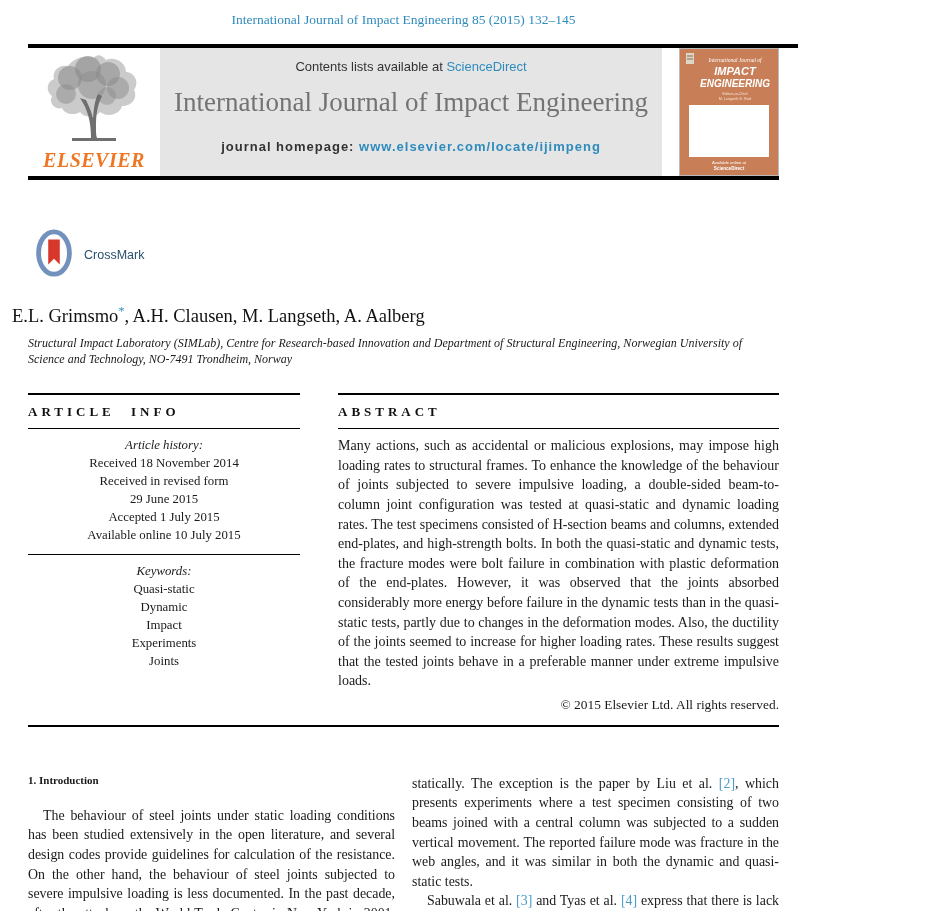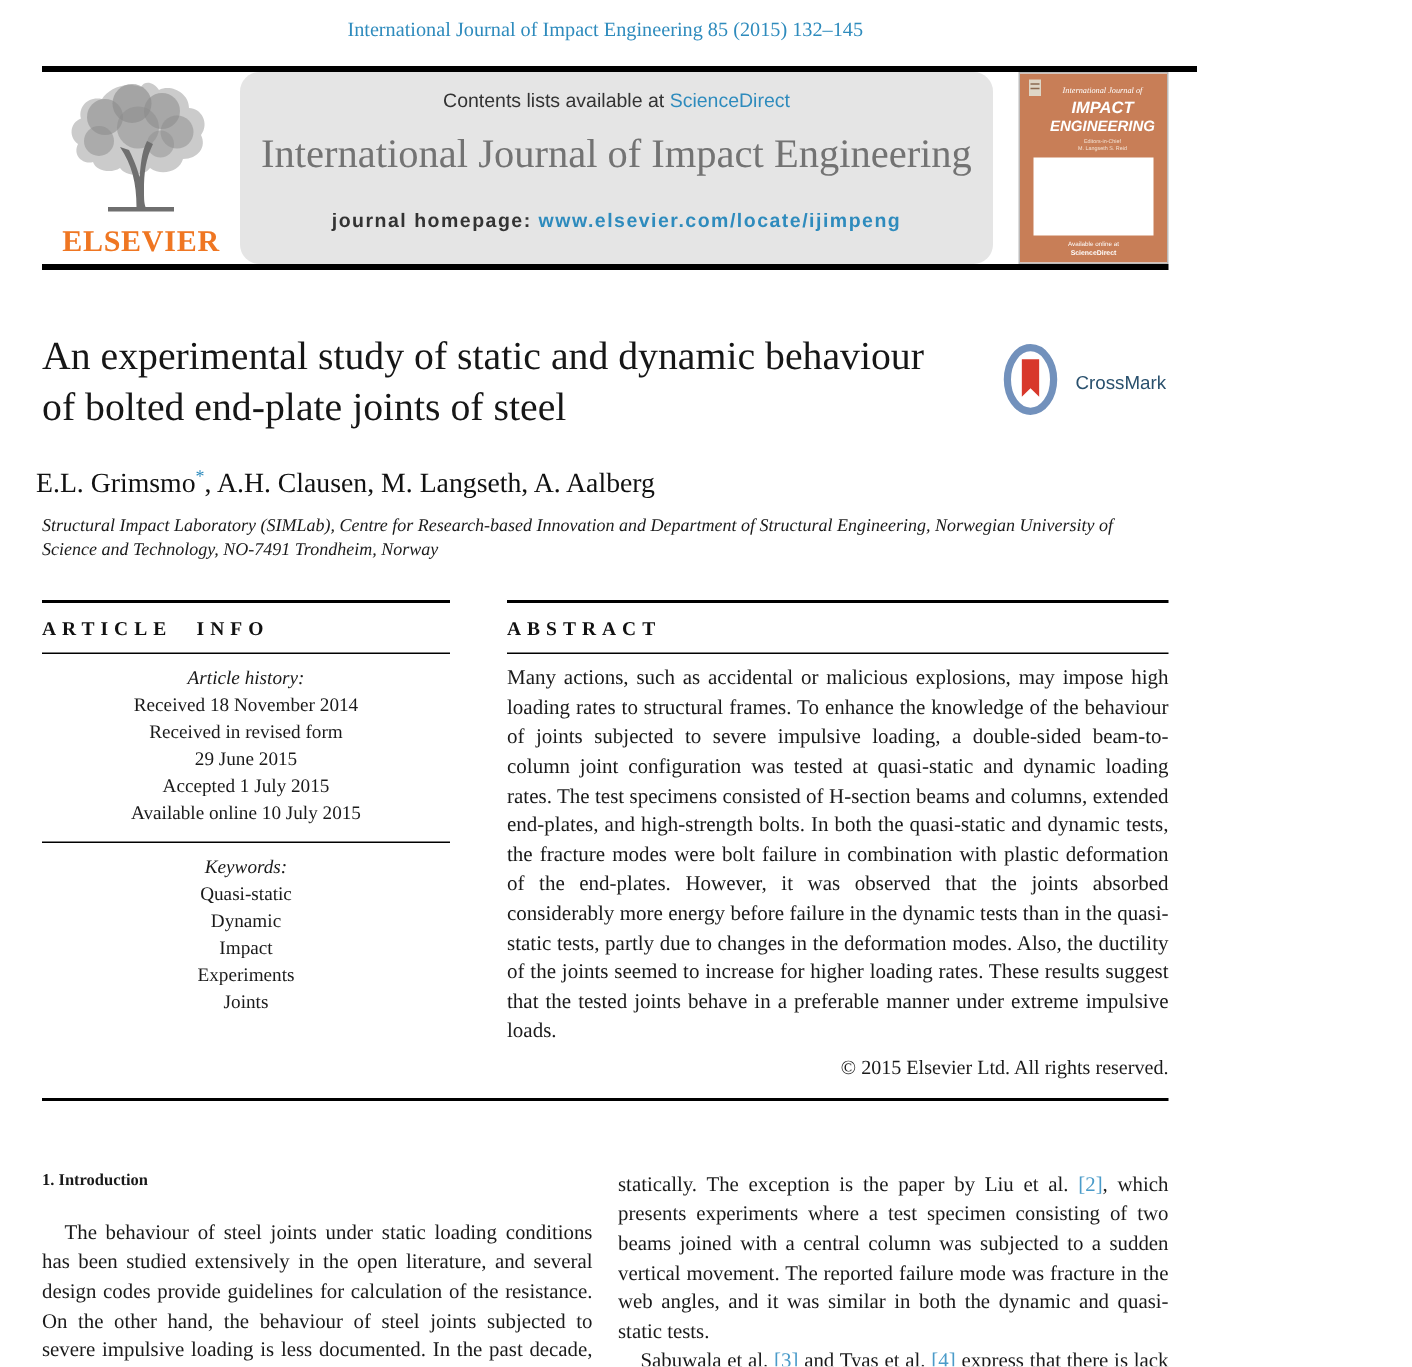--- a/index.html
+++ b/index.html
@@ -8,42 +8,42 @@
     font-family:"Liberation Serif",serif;color:#1a1a1a;
   }
   
   .citation{
     text-align:center;padding-top:12px;font-family:"Liberation Serif",serif;
     font-size:13.5px;color:var(--link,#1879a9);
   }
   
   .rule-top{margin:16px 0 0 28px;width:770px;height:4px;background:#000;}
   .header-row{display:flex;margin:0 28px;height:128px;}
-  .elsevier-block{width:132px;background:#fff;display:flex;flex-direction:column;align-items:center;}
+  .elsevier-block{width:132px;background:#fff;display:flex;flex-direction:column;align-items:center;font-style:italic;}
   .elsevier-block svg{margin-top:3px;}
   .elsevier-text{
     font-family:"Liberation Serif",serif;font-size:20px;font-weight:bold;
     color:var(--elsevier_orange,#ef7622);letter-spacing:.5px;margin-top:0px;
   }
-  .band{flex:1;background:#e5e5e5;text-align:center;padding-top:11px;border-radius:13px;}
+  .band{flex:1;background:#e5e5e5;text-align:center;padding-top:11px;}
   .contents-line{font-family:"Liberation Sans",sans-serif;font-size:13px;color:#333;}
   .contents-line .lnk{color:var(--link,#2f8fc0);}
   .journal-title{font-size:27px;color:#737373;margin-top:13px;}
   .homepage-line{font-family:"Liberation Sans",sans-serif;font-size:13px;color:#333;
     letter-spacing:1px;margin-top:21px;font-weight:bold;}
   .homepage-line .lnk{color:var(--link,#2f8fc0);font-weight:bold;}
   .cover-wrap{width:98px;margin-left:17px;border:1px solid #bbb;}
   .rule-bottom{margin:0 28px;height:4px;background:#000;}
   
   .title-row{display:flex;margin:40px 28px 0 28px;gap:18px;}
   .article-title{flex:1;font-size:26.5px;font-weight:400;line-height:34px;margin:0;color:#161616;}
   .crossmark{width:118px;display:flex;align-items:center;gap:4px;margin-top:8px;height:54px;}
   .crossmark-label{font-family:"Liberation Sans",sans-serif;font-size:12.5px;color:#29506d;}
   
-  .authors{margin:22px 28px 0 24px;font-size:18.5px;color:#111;}
+  .authors{margin:22px 28px 0 12px;font-size:18.5px;color:#111;}
   .authors .corr{color:var(--link,#2f8fc0);font-size:12px;vertical-align:super;}
   .affiliation{margin:9px 28px 0 28px;font-style:italic;font-size:12px;line-height:15.5px;max-width:790px;color:#1a1a1a;}
   
   .info-abstract{display:grid;grid-template-columns:272px 1fr;column-gap:38px;margin:26px 28px 0 28px;}
   .rule2{height:2px;background:#000;}
   .rule1{height:1px;background:#000;}
   .col-heading{
     font-size:13px;font-weight:bold;letter-spacing:4px;word-spacing:9px;
     margin:9px 0 8px 0;color:#111;
   }
@@ -116,21 +116,20 @@
         <rect x="9" y="56" width="80" height="52" fill="#ffffff"></rect>
         <text x="49" y="115" text-anchor="middle" font-family="Liberation Sans,sans-serif" font-size="4.2" fill="#ffffff">Available online at</text>
         <text x="49" y="121" text-anchor="middle" font-family="Liberation Sans,sans-serif" font-weight="bold" font-size="4.6" fill="#ffffff">ScienceDirect</text>
       </svg>
     </div>
   </div>
 
   <div class="rule-bottom"></div>
 
   <div class="title-row">
-    <h1 class="article-title">An experimental study of static and dynamic behaviour of bolted end-plate joints of steel</h1>
     <div class="crossmark">
       <span>
         <svg viewBox="0 0 54 54" width="52" height="52" aria-hidden="true">
           <ellipse cx="27" cy="27" rx="16" ry="22" fill="#ffffff" stroke="#7291bc" stroke-width="5"></ellipse>
           <path d="M21 13 h12 v26 l-6 -6 l-6 6 z" fill="#d8382b"></path>
         </svg>
       </span>
       <span class="crossmark-label">CrossMark</span>
     </div>
   </div>

